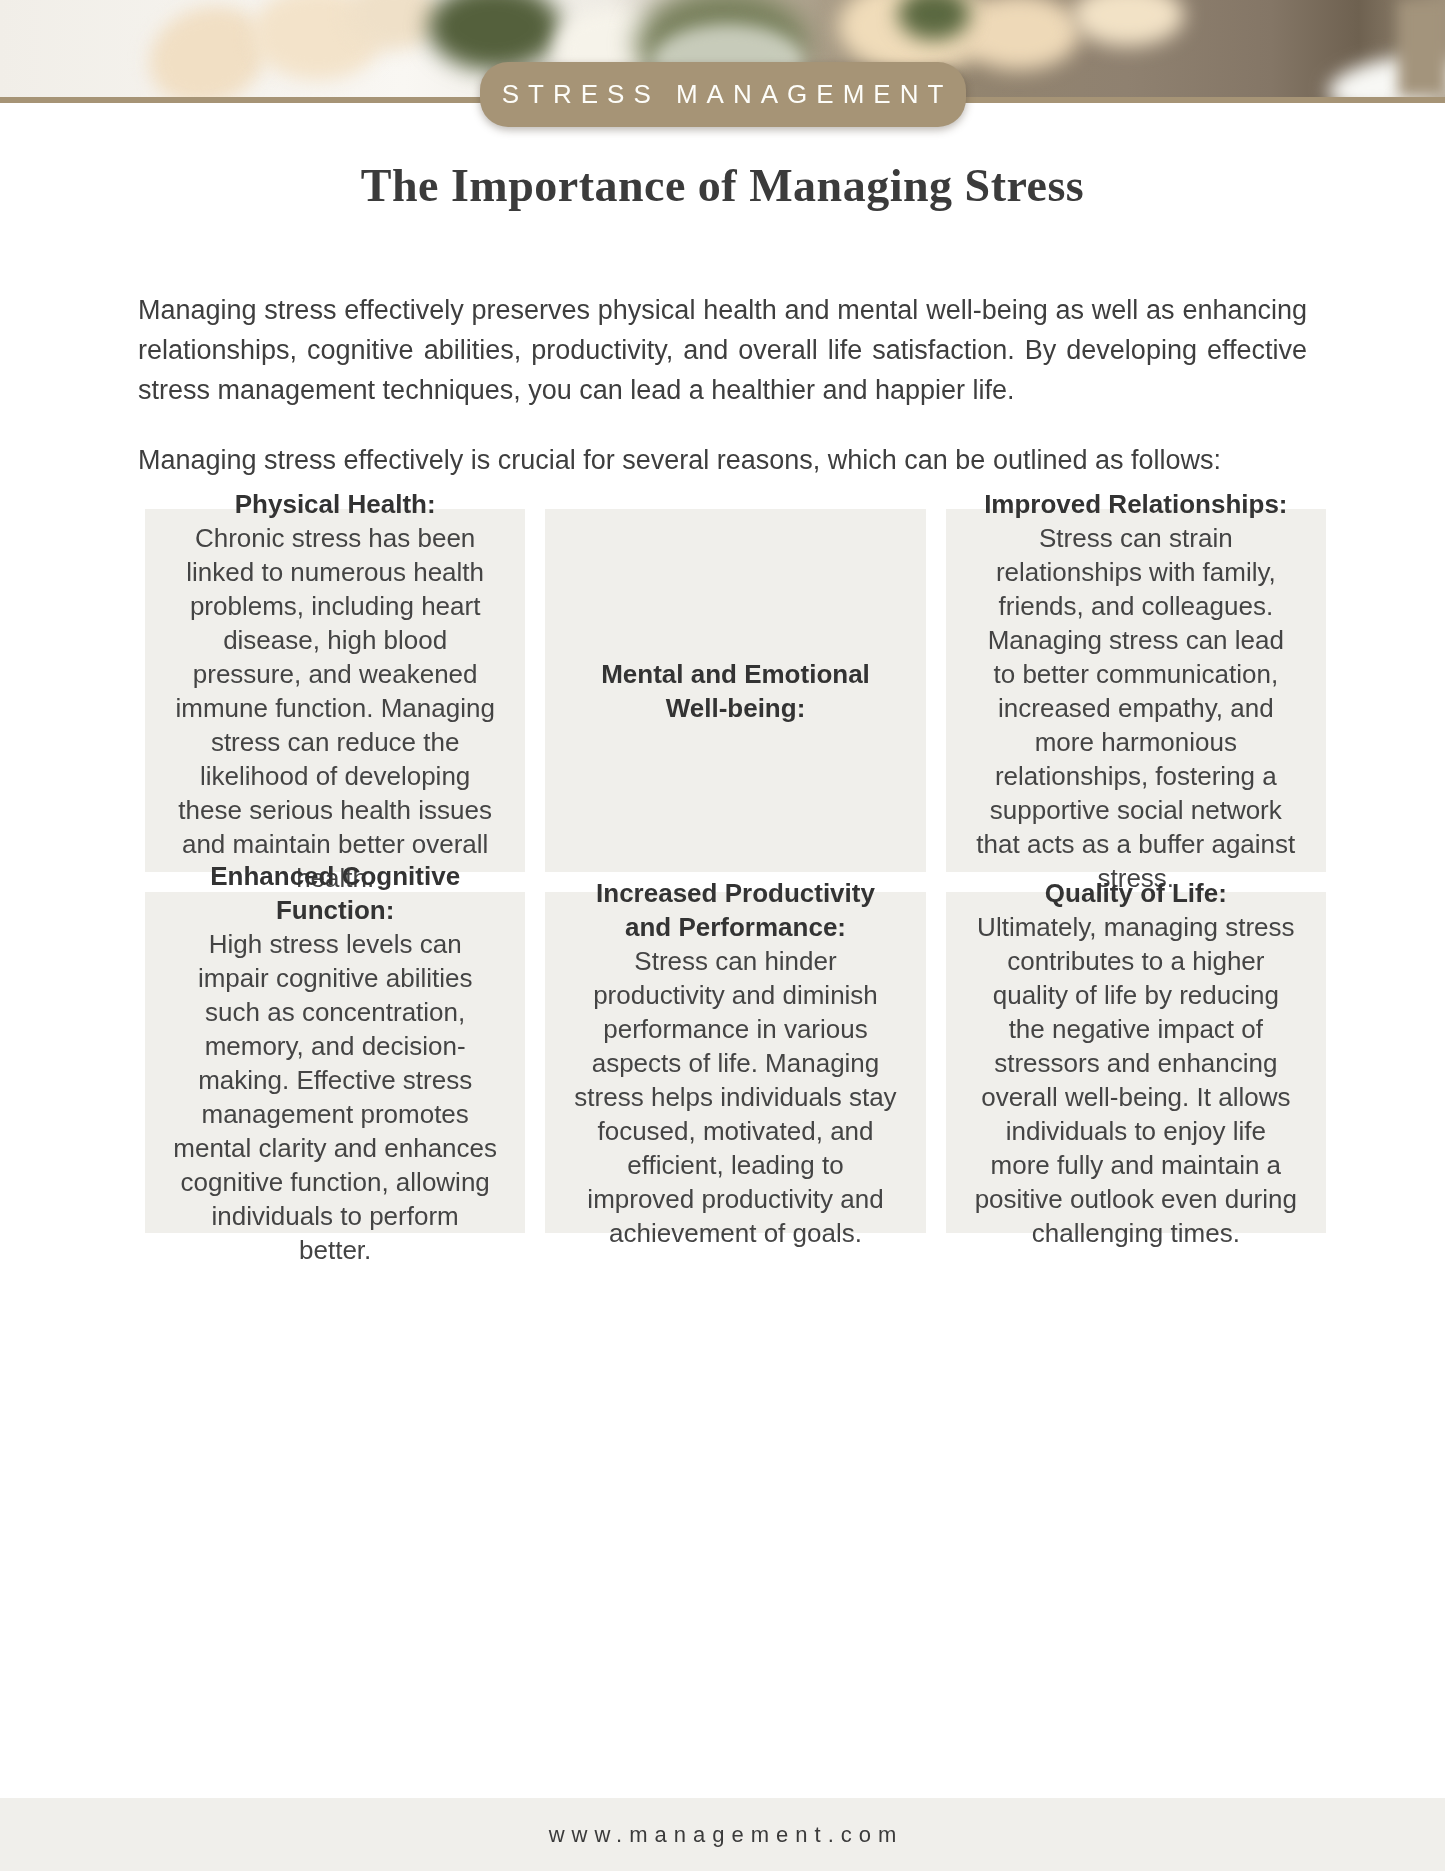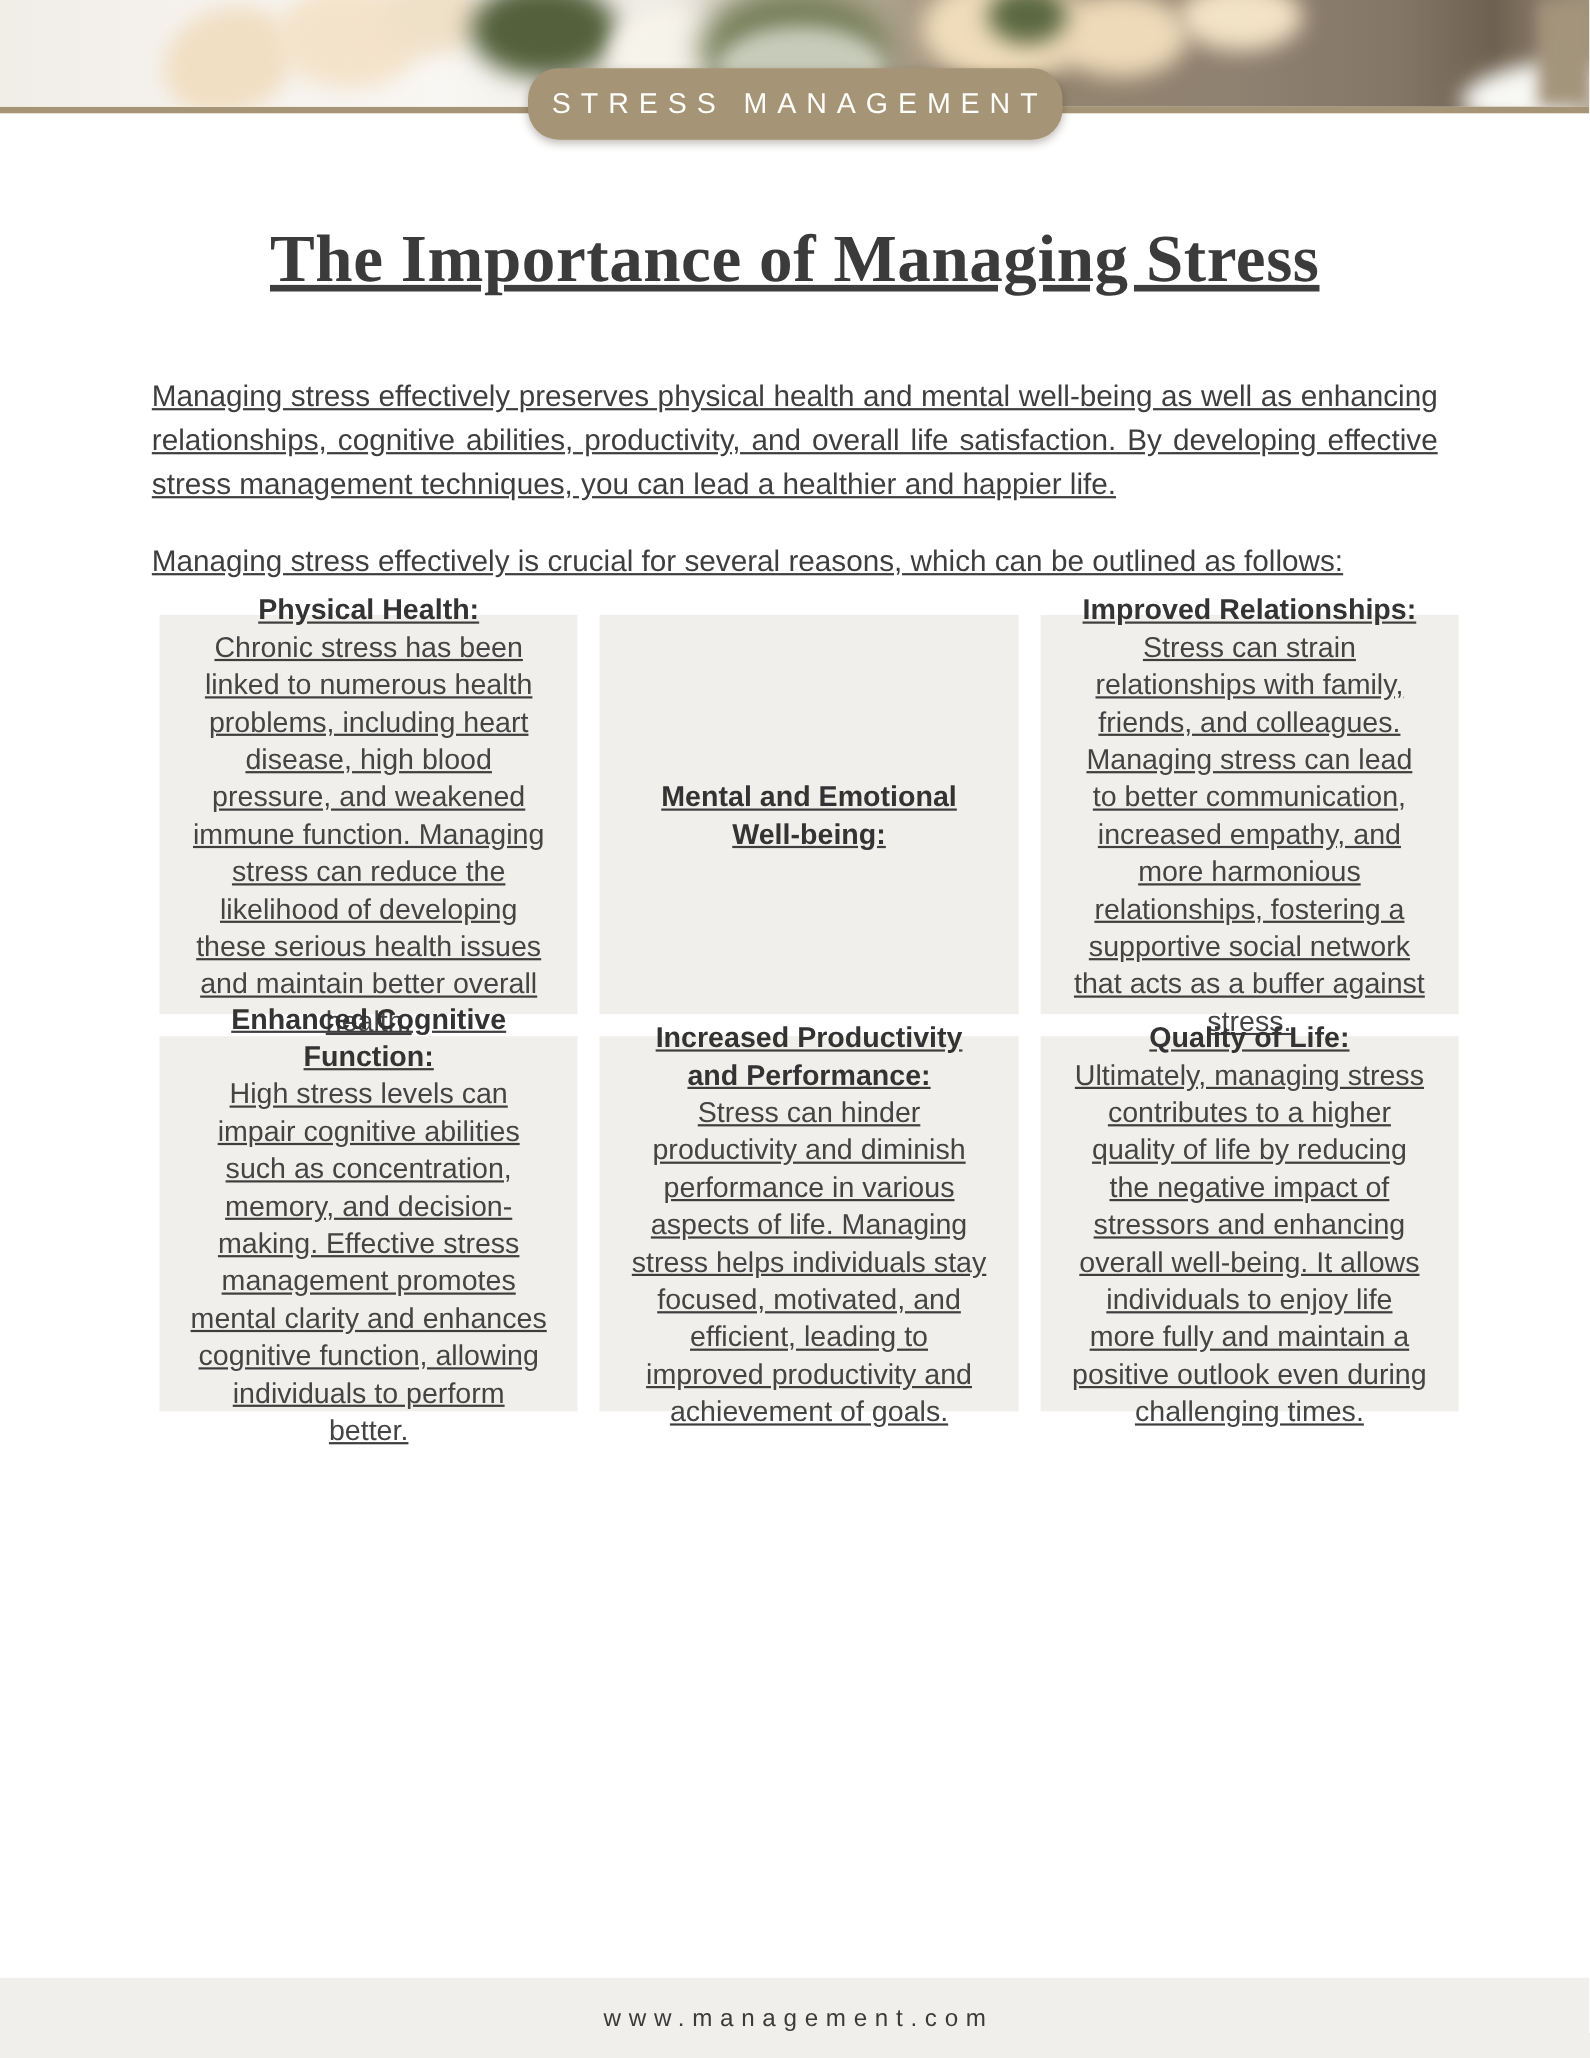--- a/index.html
+++ b/index.html
@@ -6,21 +6,20 @@
   html, body { background: #ffffff; }
   .page {
     position: relative;
     width: 1445px;
     height: 1871px;
     margin: 0 auto;
     background: #ffffff;
     font-family: "Liberation Sans", sans-serif;
     color: #3e3e3e;
     overflow: hidden;
-    text-decoration: underline;
   }
 
   
   .photo {
     position: relative;
     width: 100%;
     height: 97px;
     overflow: hidden;
     background: linear-gradient(90deg,
       #f1eee8 0%, #f9f7f3 28%, #eeebe4 42%, #c0b5a2 52%,
@@ -65,25 +64,25 @@
     color: #fdfdf9;
     font-size: 26px;
     font-weight: 400;
     letter-spacing: 9px;
     padding-left: 9px; 
     white-space: nowrap;
   }
 
   
   .title {
-    margin-top: 104px;
+    margin-top: 54px;
     text-align: center;
     font-family: "Liberation Serif", serif;
     font-weight: 700;
-    font-size: 61px;
+    font-size: 46px;
     line-height: 58px;
     color: #3b3b3b;
     letter-spacing: 0.5px;
   }
 
   
   .intro {
     margin: 75px 138px 0 138px;
   }
   .intro p {

